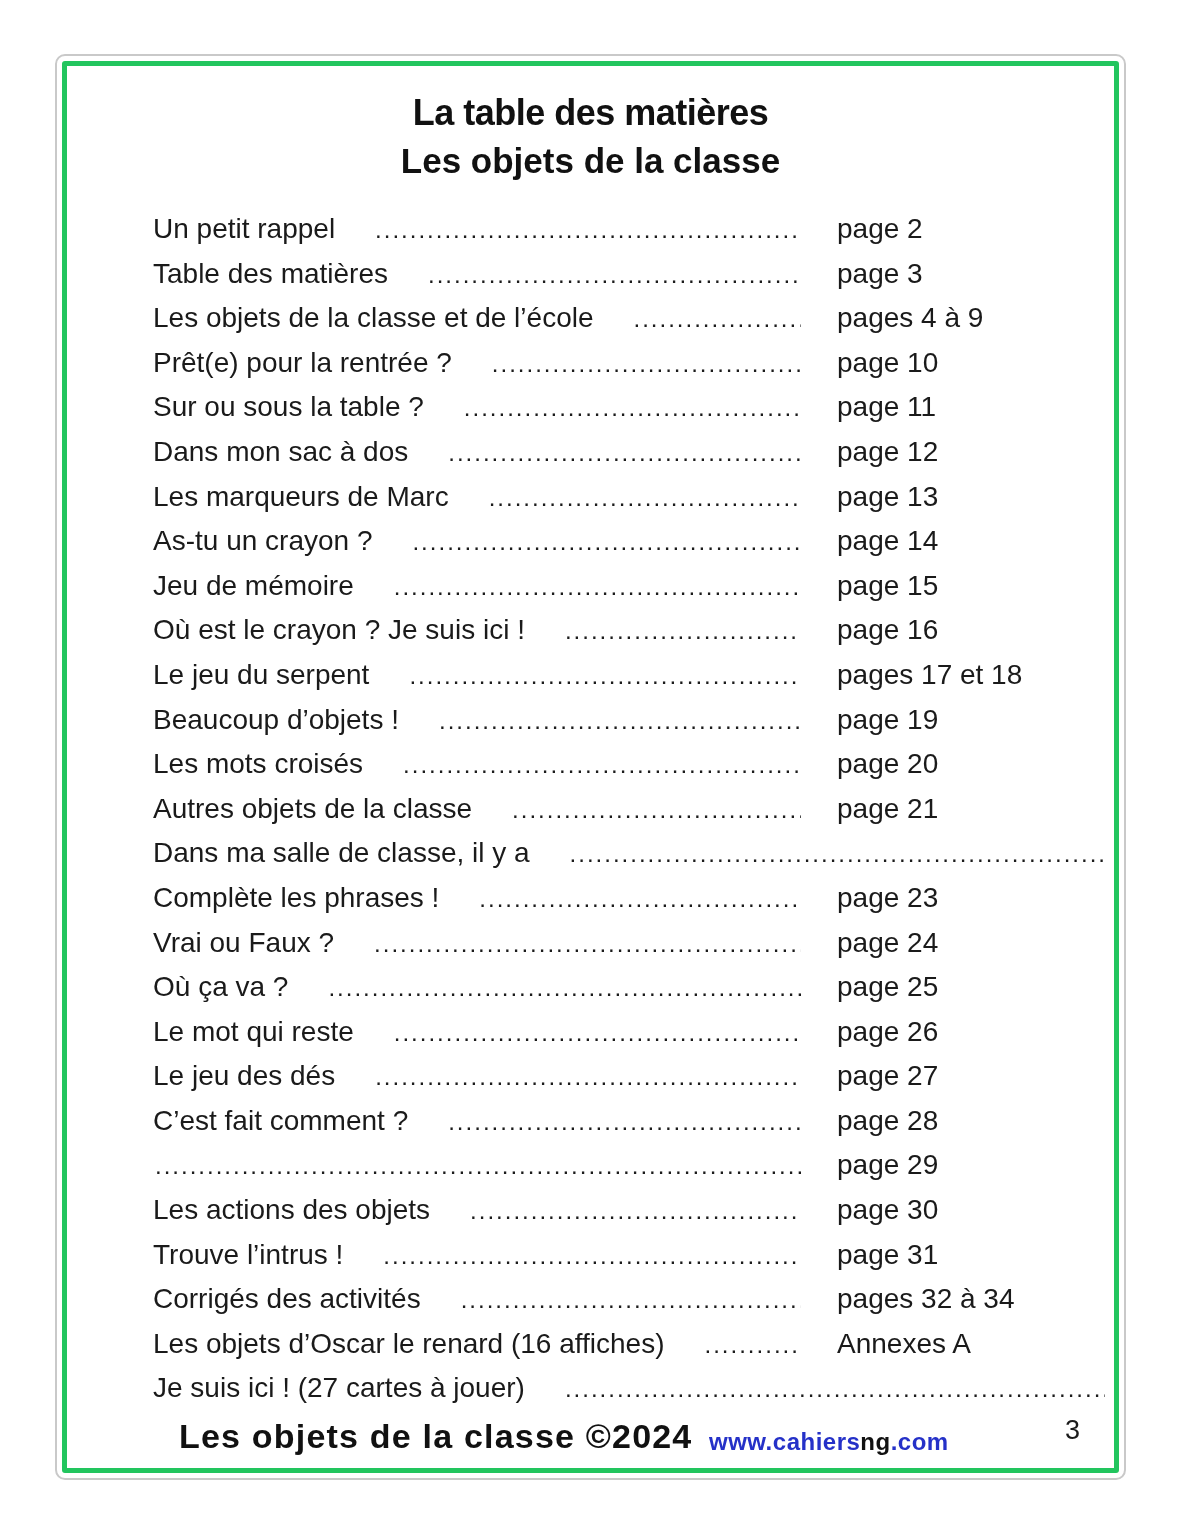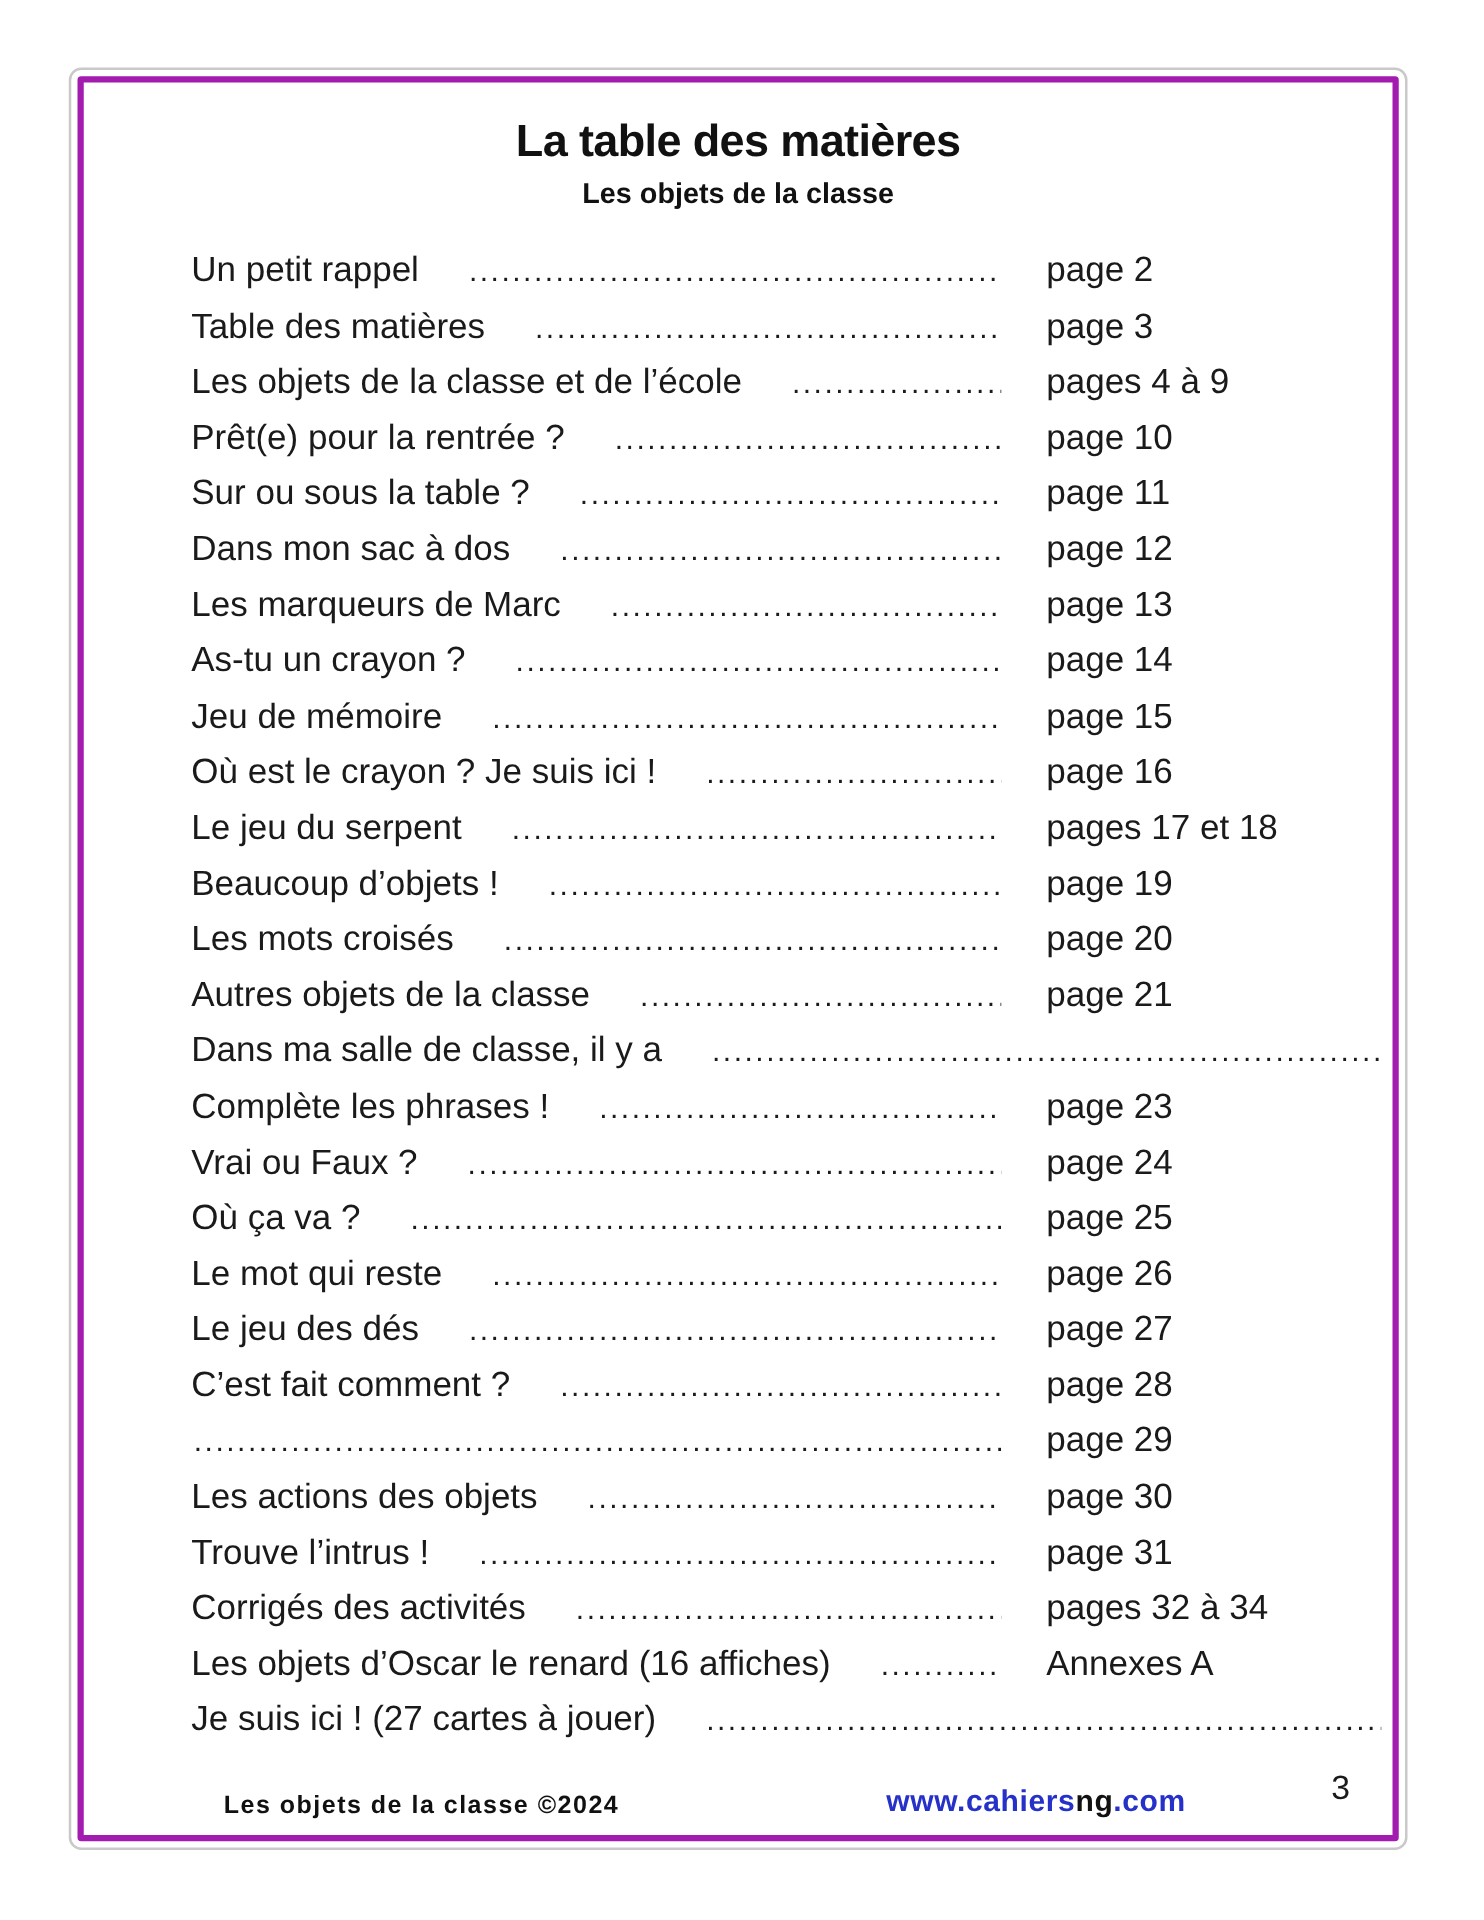--- a/index.html
+++ b/index.html
@@ -13,38 +13,38 @@
     position: relative;
     overflow: hidden;
   }
   .sheet {
     position: absolute;
     left: 62px;
     top: 61px;
     width: 1057px;
     height: 1412px;
     box-sizing: border-box;
-    border: 5px solid #a21caf;
+    border: 5px solid #22c55e;
     border-radius: 3px;
     outline: 2px solid #c9c9c9;
     outline-offset: 5px;
     background: #ffffff;
   }
   .header {
     text-align: center;
     margin-top: 26px;
   }
   .title {
     font-size: 36px;
     font-weight: bold;
     letter-spacing: -0.5px;
     color: #111111;
   }
   .subtitle {
-    font-size: 23px;
+    font-size: 35px;
     font-weight: bold;
     margin-top: 7px;
     color: #111111;
   }
   .toc {
     margin: 32px 0 0 86px;
     width: 952px;
   }
   .toc-row {
     display: flex;
@@ -68,21 +68,21 @@
     color: #1b1b1b;
   }
   .toc-page {
     flex: 0 0 268px;
     white-space: nowrap;
   }
   .footer-copyright {
     position: absolute;
     left: 112px;
     bottom: 12px;
-    font-size: 20px;
+    font-size: 34px;
     font-weight: bold;
     letter-spacing: 1.2px;
     color: #111111;
   }
   .footer-url {
     position: absolute;
     left: 642px;
     bottom: 12px;
     font-size: 24px;
     font-weight: bold;

